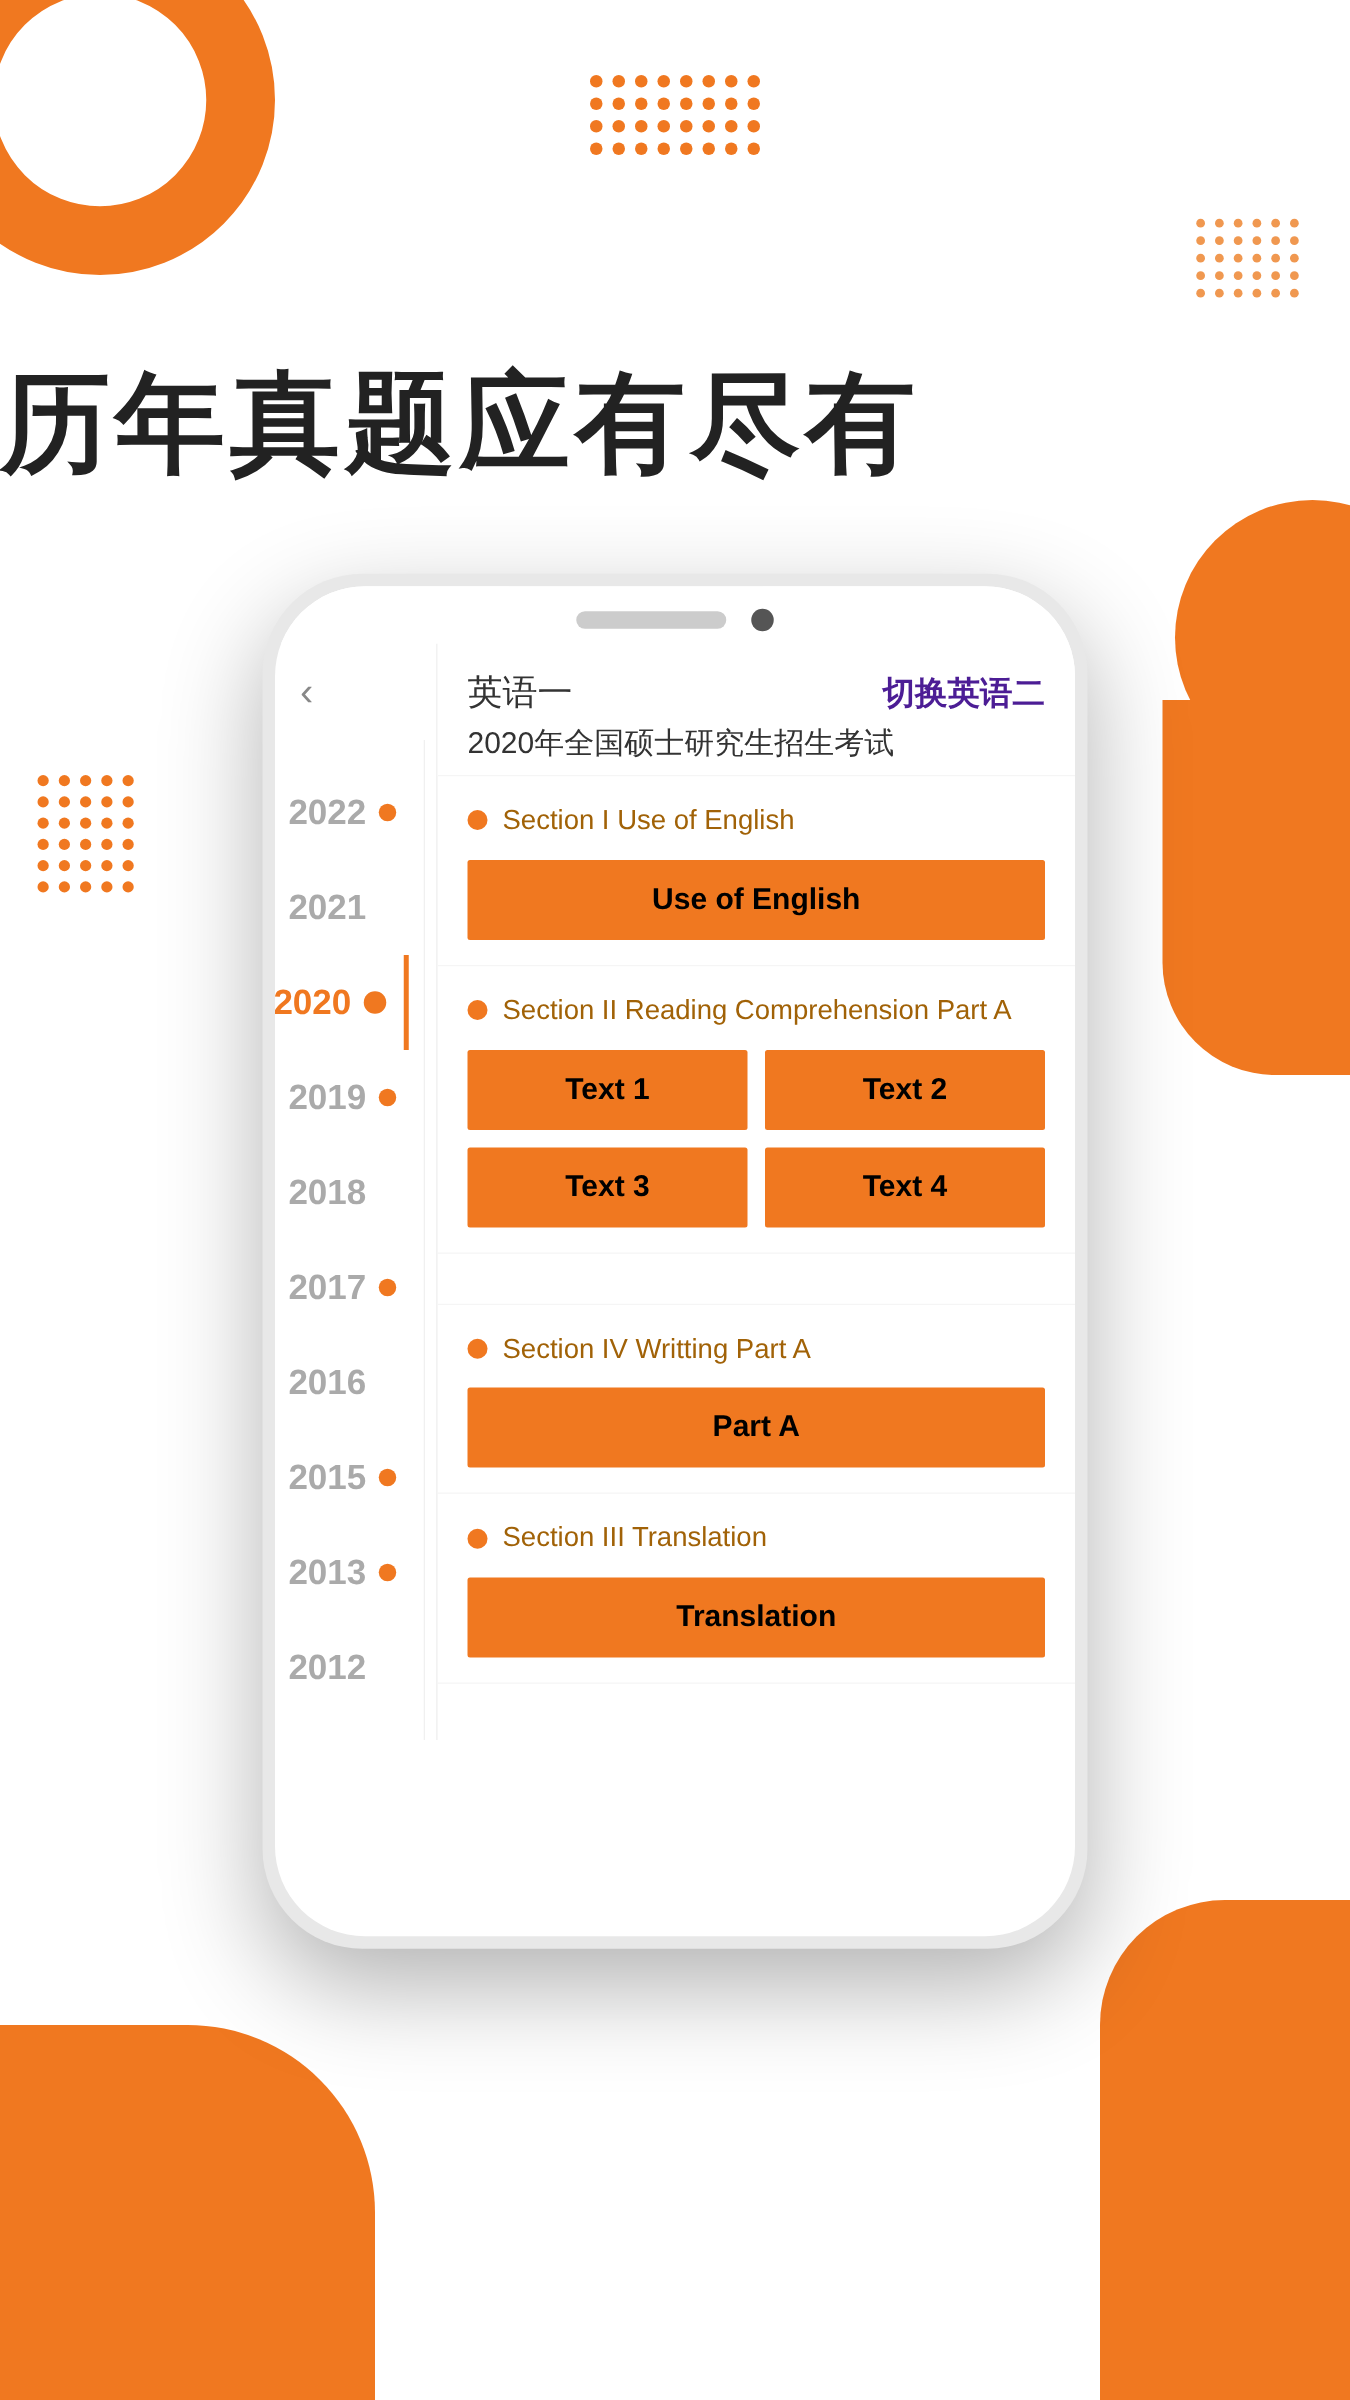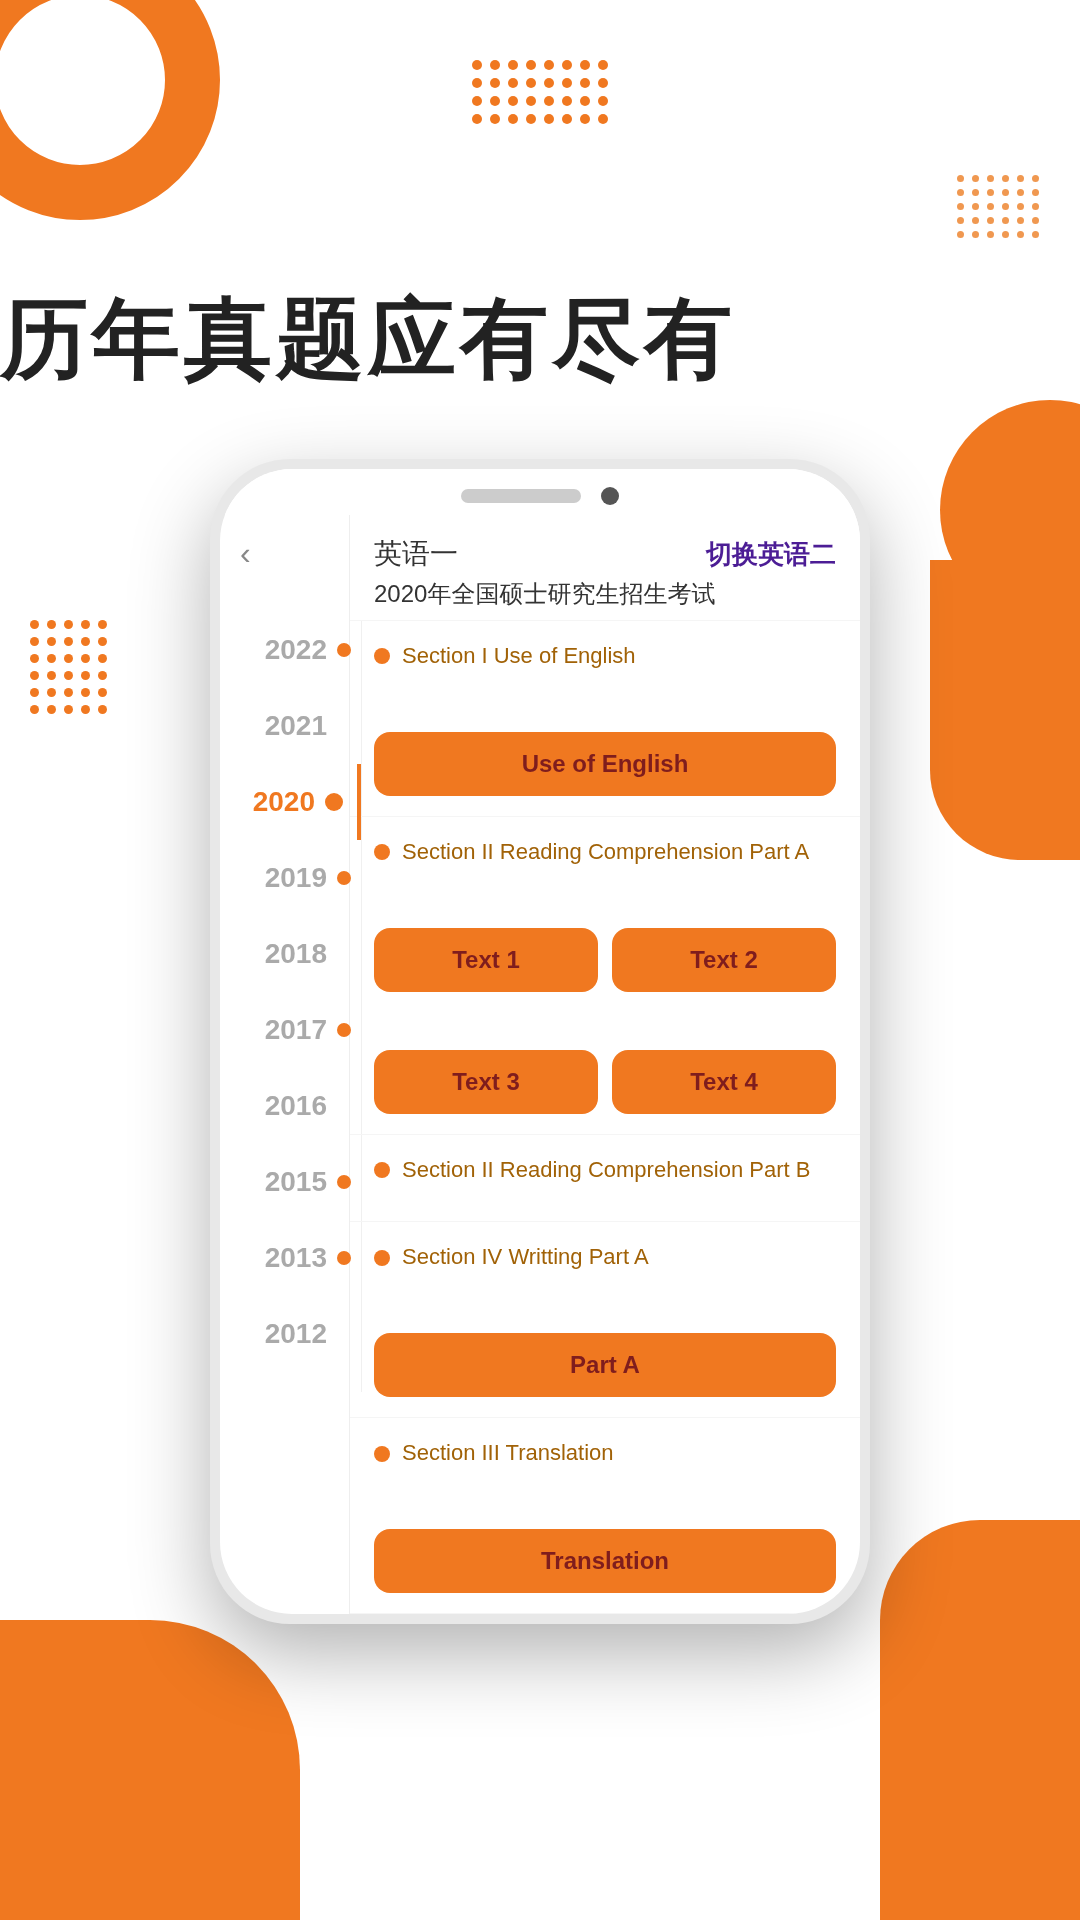--- a/index.html
+++ b/index.html
@@ -160,22 +160,22 @@
     }
 
     
     .app-content {
       display: flex;
       height: calc(100% - 70px);
     }
 
     
     .year-sidebar {
-      width: 142px;
-      padding: 20px 0;
+      width: 120px;
+      padding: 20px 12px;
       border-right: 1px solid #f0f0f0;
       flex-shrink: 0;
     }
     .year-item {
       display: flex;
       align-items: center;
       justify-content: flex-end;
       padding: 22px 10px 22px 0;
       font-size: 28px;
       font-weight: 600;
@@ -267,29 +267,28 @@
       line-height: 1.4;
     }
     .btn-grid {
       display: grid;
       grid-template-columns: 1fr 1fr;
       gap: 14px;
       margin-top: 12px;
     }
     .section-btn {
       background: #F07820;
-      color: #7f1d1d;
+      color: #000000;
       border: none;
-      border-radius: 16px;
+      border-radius: 2px;
       padding: 18px 10px;
       font-size: 24px;
       font-weight: 700;
       text-align: center;
       cursor: pointer;
-      margin-top: 44px;
     }
     .section-btn.wide {
       grid-column: 1 / -1;
     }
   </style>
 </head>
 <body>
 
 <div class="bg-circle-top-left"></div>
 
@@ -491,24 +490,20 @@
                   <div class="section-title">Section II Reading Comprehension Part A</div>
                 </div>
                 <div class="btn-grid">
                   <button class="section-btn">Text 1</button>
                   <button class="section-btn">Text 2</button>
                   <button class="section-btn">Text 3</button>
                   <button class="section-btn">Text 4</button>
                 </div>
               </div>
               <div class="section-block">
-                <div class="section-header">
-                  <div class="section-dot"></div>
-                  <div class="section-title">Section II Reading Comprehension Part B</div>
-                </div>
               </div>
               <div class="section-block">
                 <div class="section-header">
                   <div class="section-dot"></div>
                   <div class="section-title">Section IV Writting Part A</div>
                 </div>
                 <div class="btn-grid">
                   <button class="section-btn wide">Part A</button>
                 </div>
               </div>

